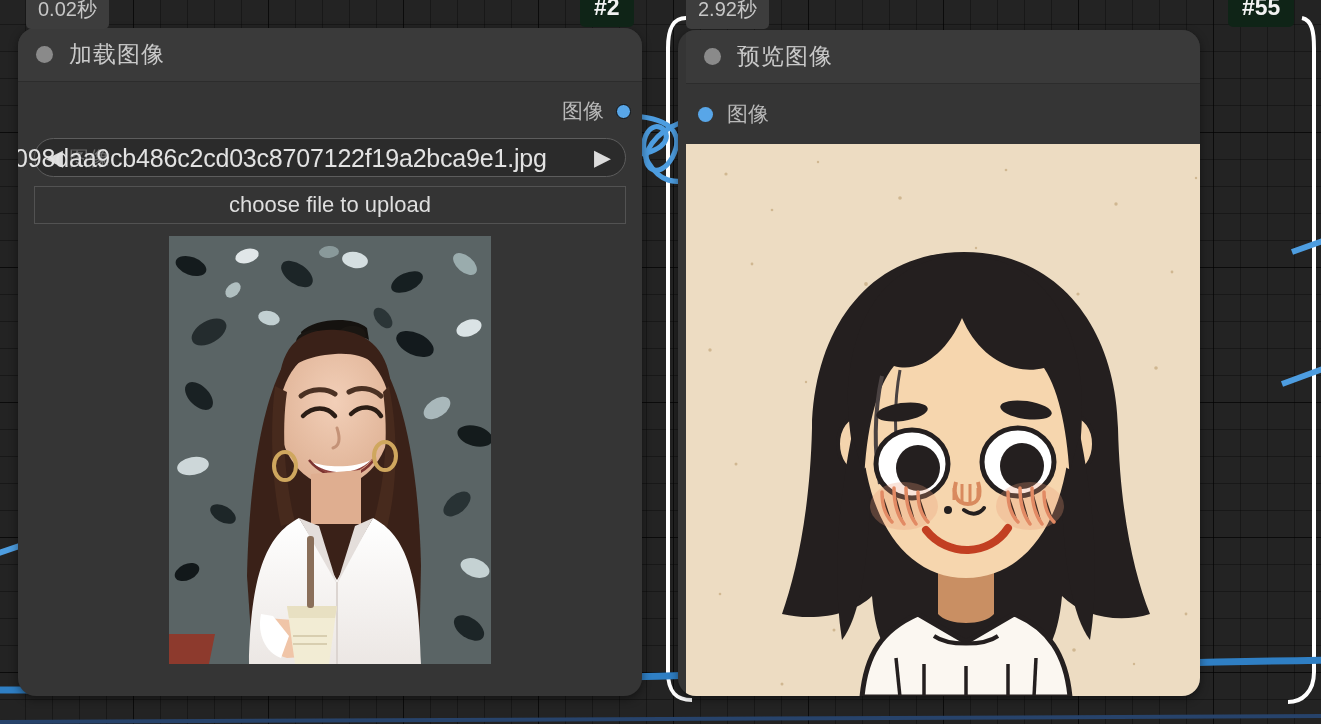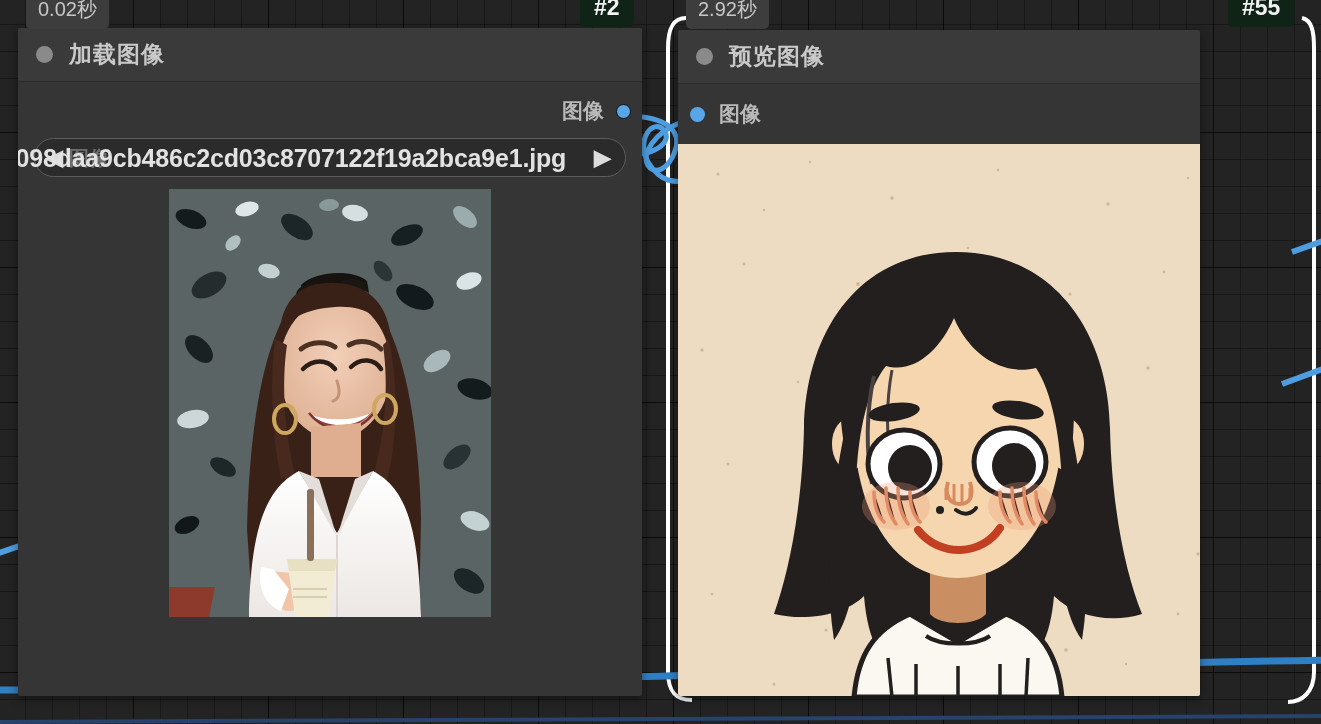--- a/index.html
+++ b/index.html
@@ -24,24 +24,23 @@
     overflow: hidden;
   }
 
   
   .wires { position: absolute; inset: 0; width: 1321px; height: 724px; pointer-events: none; }
 
   
   .node {
     position: absolute;
     background: #353535;
-    border-radius: 2px;
+    border-radius: 18px;
     box-shadow: 0 3px 10px rgba(0,0,0,0.45);
     overflow: hidden;
-    font-weight: bold;
   }
   .node-header {
     height: 54px;
     display: flex; align-items: center;
     padding: 0 18px;
     border-bottom: 1px solid #2c2c2c;
     background: #3a3a3a;
   }
   .collapse-dot {
     width: 17px; height: 17px; border-radius: 50%;
@@ -166,20 +165,21 @@
 
     <div class="widget-wrap">
       <div class="combo">
         <span class="combo-arrow left">◀</span>
         <span class="combo-ghost-label">图像</span>
         <span class="combo-value">68d098daa9cb486c2cd03c8707122f19a2bca9e1.jpg</span>
         <span class="combo-arrow right">▶</span>
       </div>
     </div>
 
+    <div class="upload-btn">choose file to upload</div>
 
     <svg class="img-box" width="322" height="428" viewBox="0 0 322 428">
       <defs>
         <clipPath id="pclip">
             <rect x="0" y="0" width="322" height="428"></rect>
           </clipPath>
         <radialGradient id="skin" cx="50%" cy="40%" r="60%">
           <stop offset="0%" stop-color="#f2cfb8"></stop>
             <stop offset="100%" stop-color="#dfb295"></stop>
         </radialGradient>
@@ -258,21 +258,21 @@
         <path d="M118,370 L168,370 L166,382 L120,382 Z" fill="#e8e0c2"></path>
         <rect x="138" y="300" width="7" height="72" rx="3" fill="#8a6f5a"></rect>
         <path d="M124,400 L158,400" stroke="#cfc5a4" stroke-width="1.6"></path>
         <path d="M124,408 L158,408" stroke="#cfc5a4" stroke-width="1.6"></path>
 
         <path d="M92,378 C88,398 96,416 112,422 L120,400 L104,380 Z" fill="#ffffff"></path>
       </g>
     </svg>
   </div>
 
-  <div class="node" style="left:678px; top:30px; width:522px; height:666px;">
+  <div class="node" style="left:678px; top:30px; width:522px; height:666px;padding-left:8px;">
 
     <div class="node-header">
       <span class="collapse-dot"></span>
       <span class="node-title">预览图像</span>
     </div>
 
     <div style="padding-top:10px;">
       <div class="port-row-in">
         <span class="port-dot" style="background:#58a6e8; border:none;"></span>
         <span class="port-label">图像</span>

